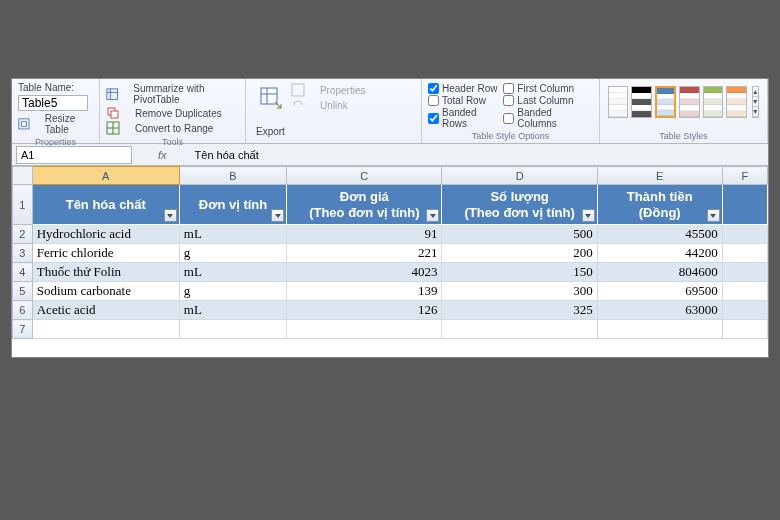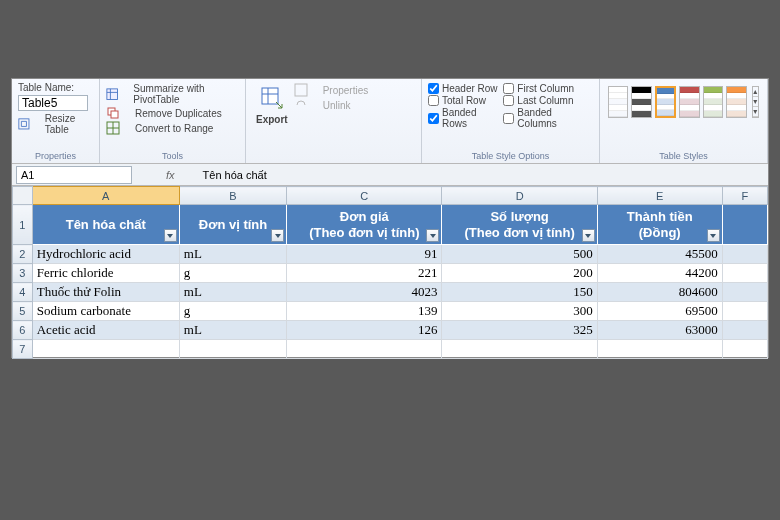--- a/index.html
+++ b/index.html
@@ -1,39 +1,39 @@
 <!DOCTYPE html>
 <html><head>
 <meta charset="utf-8">
 <style>
   * { box-sizing: border-box; margin: 0; padding: 0; font-family: "Segoe UI", Tahoma, sans-serif; }
   body { background: #595959; width: 780px; height: 520px; overflow: hidden; }
   .app { background: #fff; position: absolute; top: 78px; left: 11px; width: 758px; height: 280px; border: 1px solid #8a8a8a; }
   
-  .ribbon { background: linear-gradient(#f6f9ff,#eef2f8); height: 85px; display: flex; border-bottom: 1px solid #b8b8b8; font-size: 10px; color: #444; }
+  .ribbon { background: linear-gradient(#f6f9ff,#eef2f8); height: 65px; display: flex; border-bottom: 1px solid #b8b8b8; font-size: 10px; color: #444; }
   .group { border-right: 1px solid #c9cfd8; padding: 3px 6px 0 6px; display: flex; flex-direction: column; justify-content: space-between; }
   .group-label { text-align: center; color: #6a7b99; font-size: 9px; padding: 1px 0 2px; }
   .prop-row { display: flex; align-items: center; gap: 4px; margin-bottom: 2px; }
   .prop-input { width: 70px; height: 16px; font-size: 12px; padding: 0 3px; border: 1px solid #a8b4c0; background: #fff; }
   .tool-item { display: flex; align-items: center; gap: 15px; margin: 1px 0; cursor: pointer; }
   .tool-item.dis { color: #a4a4a4; }
   .ico { width: 14px; height: 14px; display: inline-flex; align-items: center; justify-content: center; }
-  .big-btn { display: flex; flex-direction: column; align-items: center; gap: 2px; padding: 2px 4px; cursor: pointer; font-weight: bold; }
+  .big-btn { display: flex; flex-direction: column; align-items: flex-end; gap: 14px; padding: 2px 4px; cursor: pointer; }
   .big-ico { width: 28px; height: 28px; }
   .chk { display: flex; align-items: center; gap: 3px; margin: 1px 0; }
   .chk input { width: 11px; height: 11px; }
   .styles { flex: 1; display: flex; align-items: flex-start; padding: 4px 2px; gap: 3px; overflow: hidden; }
   .style-thumb { width: 42px; height: 32px; border: 1px solid #b8b8b8; cursor: pointer; display: flex; flex-direction: column; }
   .style-thumb.sel { border: 2px solid #f0a030; width: 42px; height: 32px; }
   .st-row { flex: 1; border-bottom: 1px solid rgba(0,0,0,.08); }
   .style-scroll { width: 14px; display: flex; flex-direction: column; border: 1px solid #b8b8b8; margin-left: 2px; }
   .style-scroll span { flex: 1; text-align: center; font-size: 8px; color: #555; cursor: pointer; border-bottom: 1px solid #ccc; }
   
   .fbar { height: 22px; display: flex; align-items: center; border-bottom: 1px solid #b8b8b8; background: #eef2f6; font-size: 11px; }
-  .namebox { width: 116px; height: 18px; margin: 0 10px 0 4px; border: 1px solid #a8b4c0; background: #fff; padding: 0 4px; display: flex; align-items: center; }
+  .namebox { width: 116px; height: 18px; margin: 0 2px 0 4px; border: 1px solid #a8b4c0; background: #fff; padding: 0 4px; display: flex; align-items: center; }
   .fx { font-style: italic; color: #666; margin: 0 24px; }
   .fval { flex: 1; padding: 0 4px; }
   
   .grid { position: relative; font-size: 12px; }
   table { border-collapse: collapse; width: 100%; }
   th.colhdr, td.rowhdr { background: linear-gradient(#f4f7fb,#e1e8f0); border: 1px solid #b5c0cc; font-weight: normal; color: #3b566e; font-size: 11px; text-align: center; }
   th.colhdr { height: 18px; }
   th.colhdr.sel { background: #f9d58a; border-color: #d19a2b; }
   td.rowhdr { width: 20px; }
   td.cell { border: 1px solid #d4d9df; height: 19px; padding: 0 4px; white-space: nowrap; overflow: hidden; font-family: "Times New Roman", serif; font-size: 13px; }

